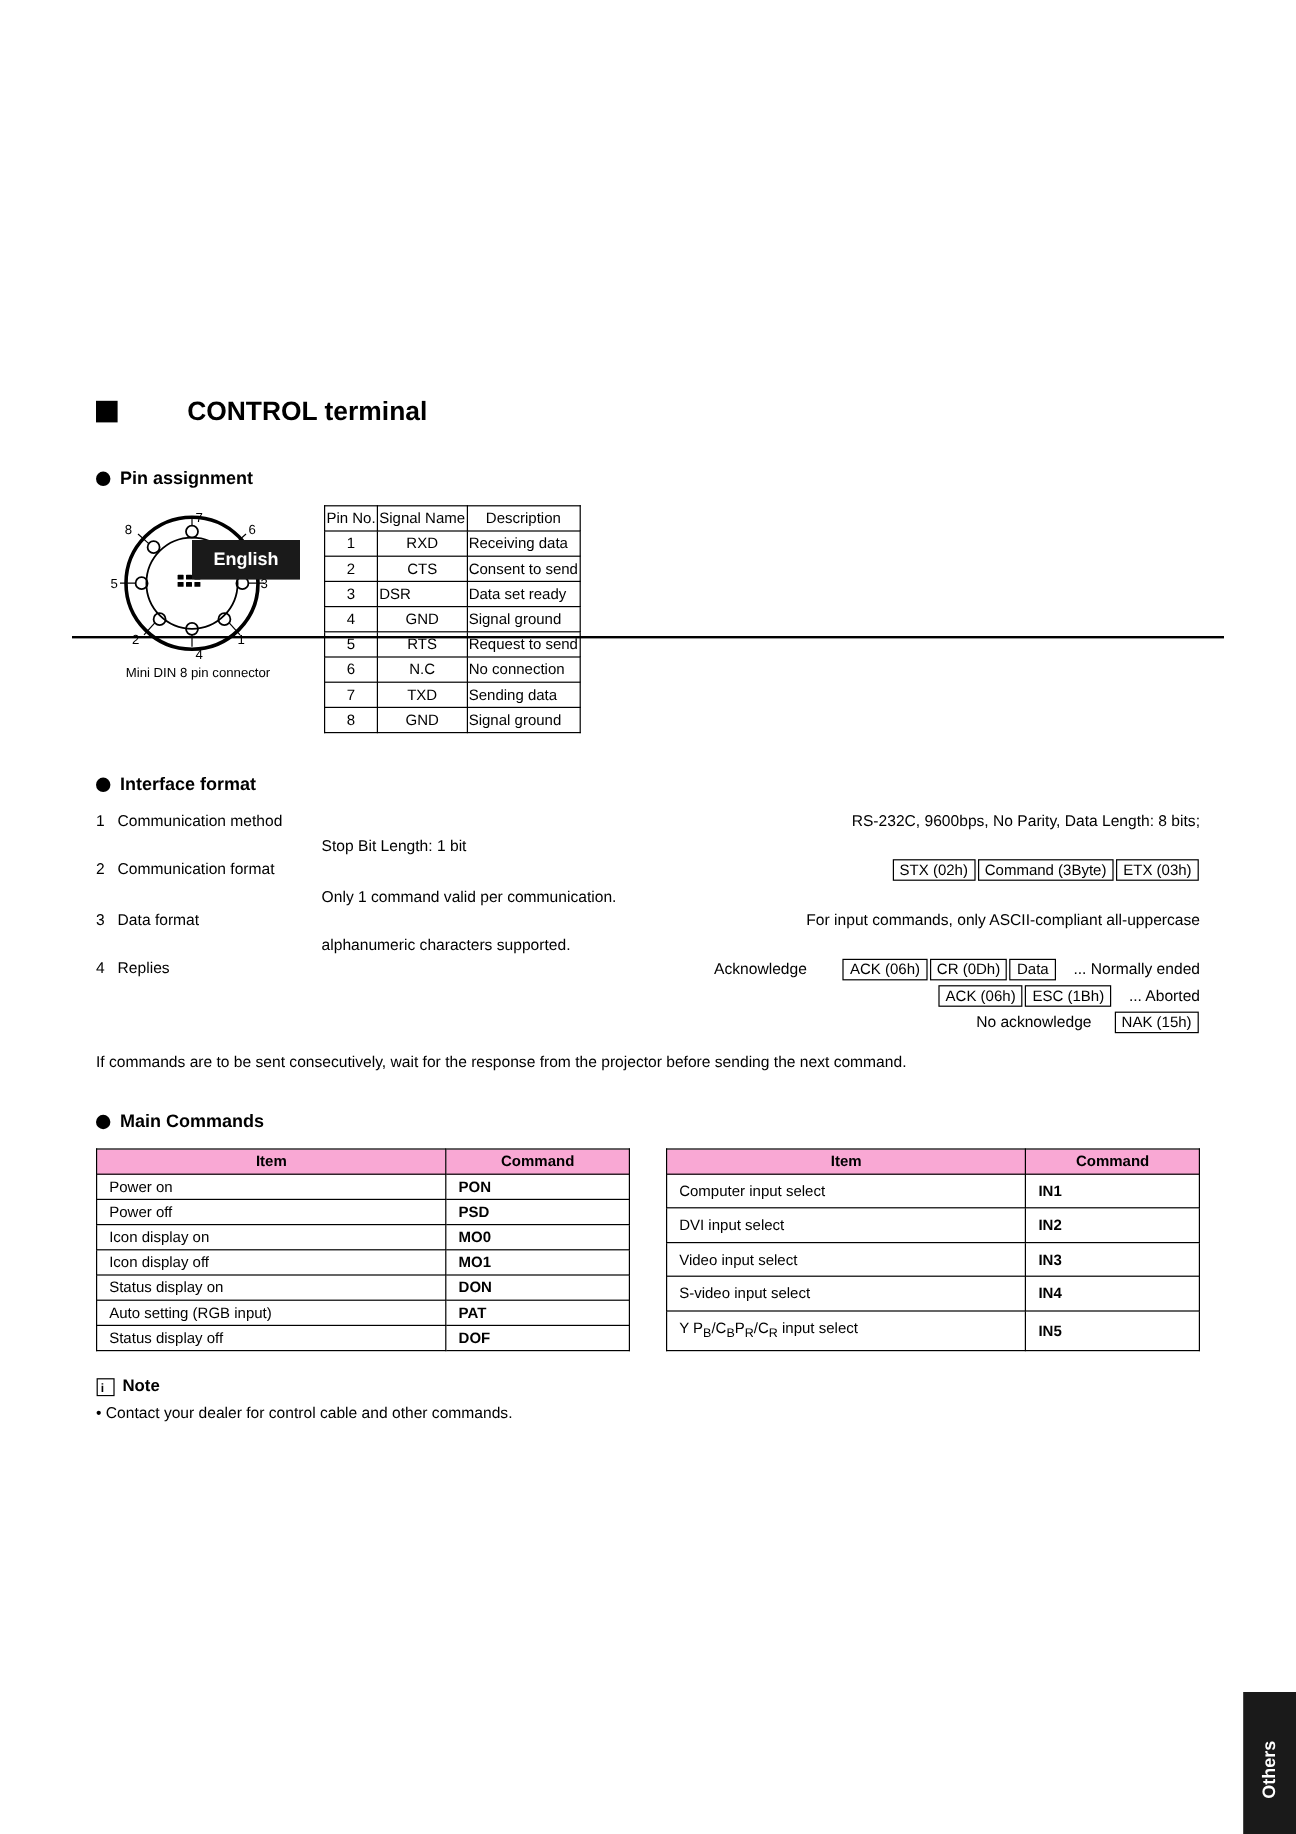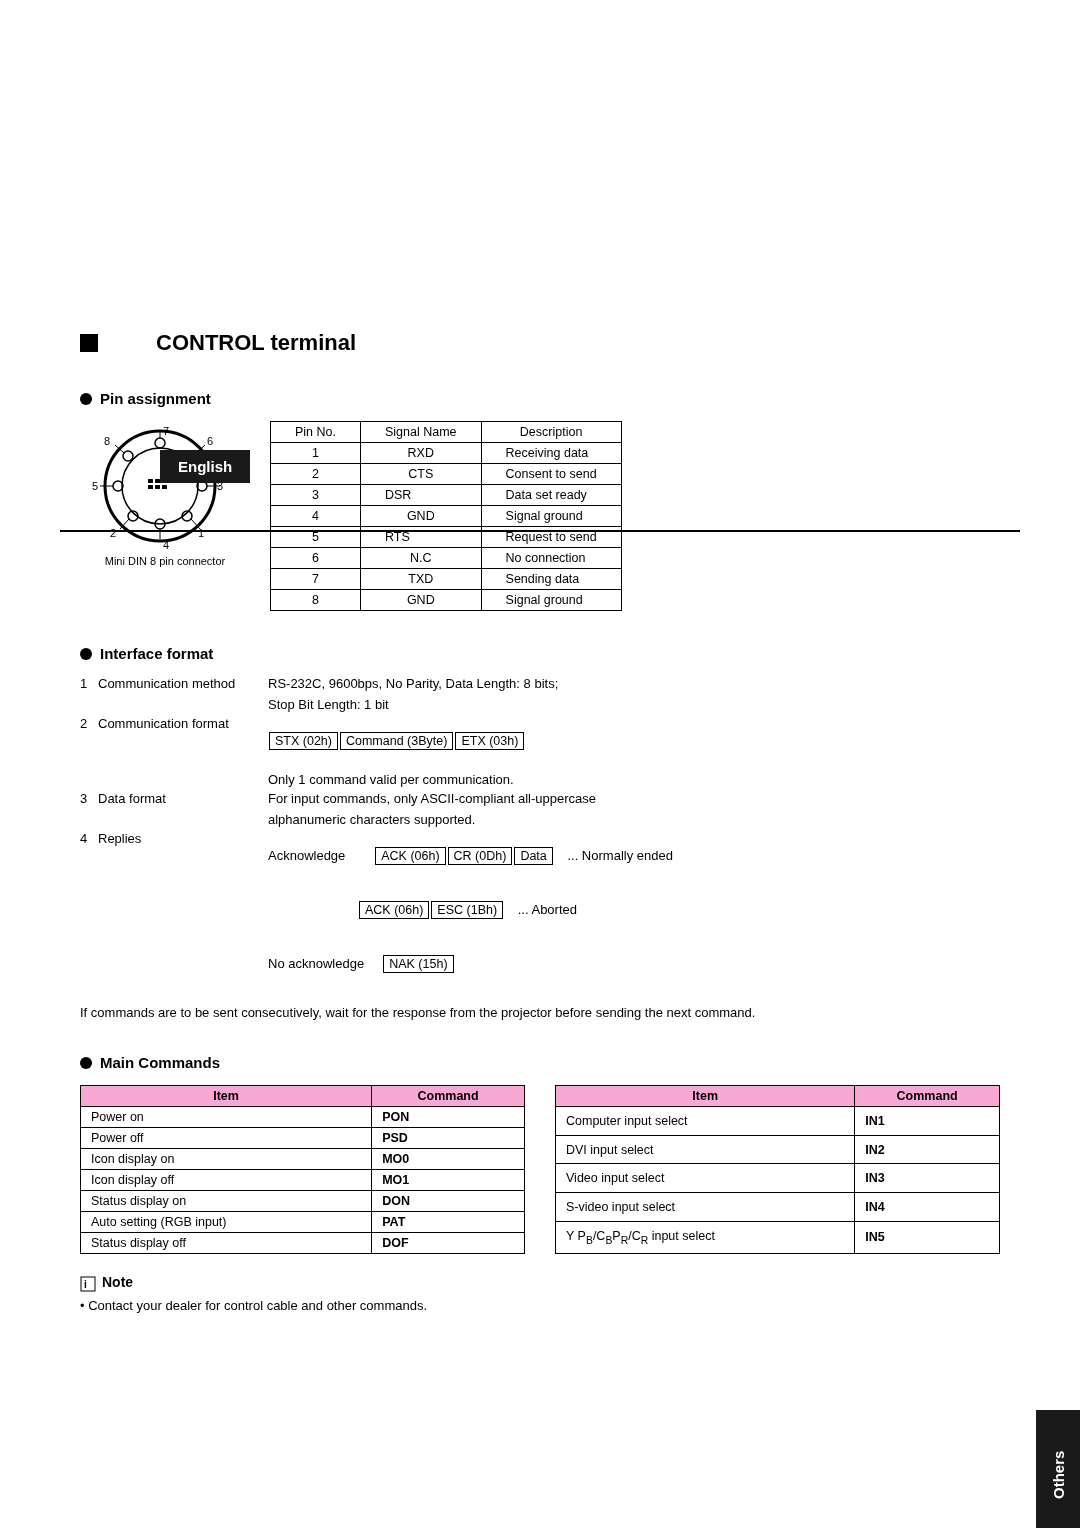--- a/index.html
+++ b/index.html
@@ -130,21 +130,21 @@
     }
 
     
     .pin-table {
       border-collapse: collapse;
       font-size: 12.5px;
     }
 
     .pin-table th, .pin-table td {
       border: 1px solid #000;
-      padding: 3px 24px;
+      padding: 3px 1px;
       text-align: left;
     }
 
     .pin-table th {
       background: #fff;
       font-weight: normal;
       text-align: center;
     }
 
     
@@ -165,27 +165,28 @@
     }
 
     .item-label {
       min-width: 170px;
       font-size: 13px;
     }
 
     .item-content {
       font-size: 13px;
       flex: 1;
+      text-align: right;
     }
 
     .boxed {
       display: inline-block;
       border: 1px solid #000;
       padding: 1px 5px;
-      margin: 16px 1px;
+      margin: 0 1px;
       font-size: 12.5px;
     }
 
     .item-subline {
       display: flex;
       margin-bottom: 4px;
       margin-left: 188px;
       font-size: 13px;
     }
 
@@ -357,21 +358,21 @@
               <td style="text-align: left;">DSR</td>
               <td>Data set ready</td>
             </tr>
             <tr>
               <td style="text-align: center;">4</td>
               <td style="text-align: center;">GND</td>
               <td>Signal ground</td>
             </tr>
             <tr>
               <td style="text-align: center;">5</td>
-              <td style="">RTS</td>
+              <td style="text-align: center;">RTS</td>
               <td>Request to send</td>
             </tr>
             <tr>
               <td style="text-align: center;">6</td>
               <td style="text-align: center;">N.C</td>
               <td>No connection</td>
             </tr>
             <tr>
               <td style="text-align: center;">7</td>
               <td style="text-align: center;">TXD</td>

